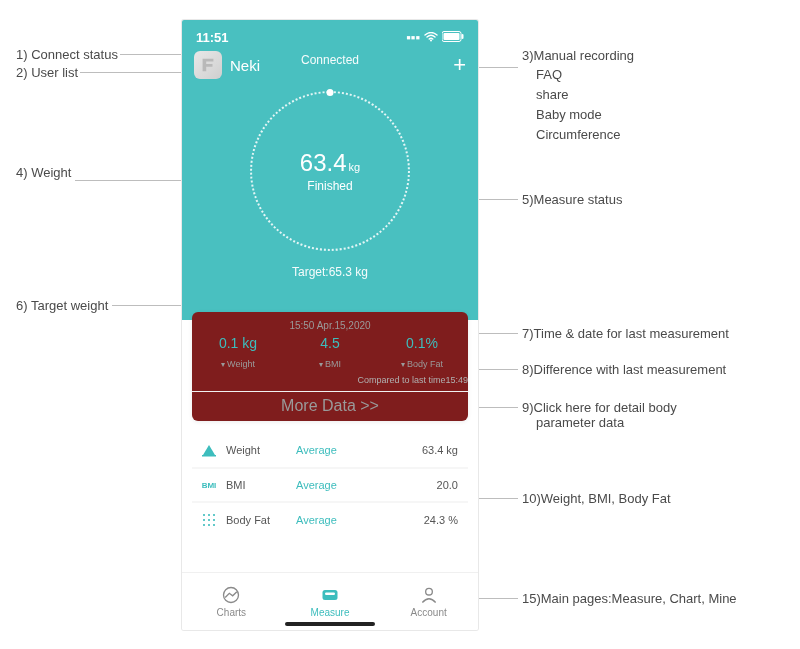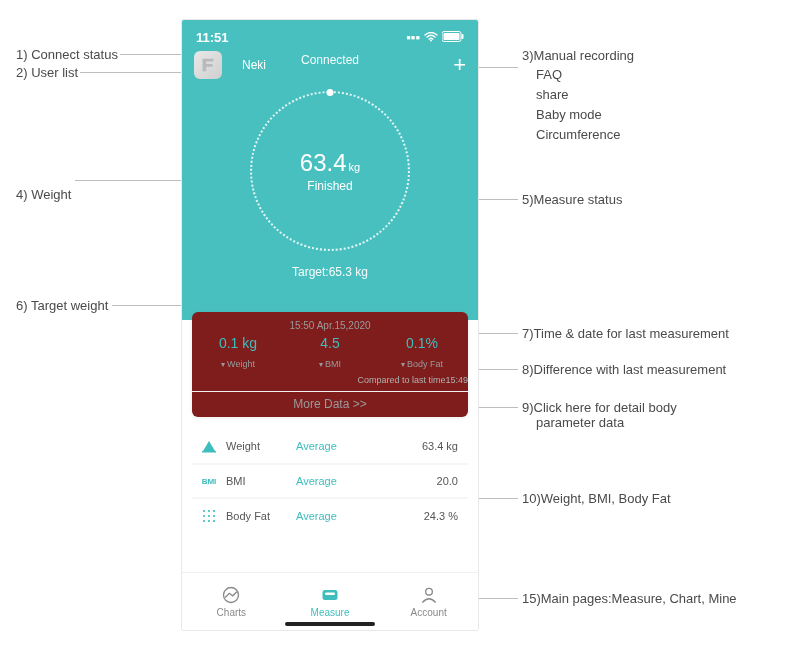--- a/index.html
+++ b/index.html
@@ -45,21 +45,21 @@
     padding: 6px 12px 4px;
     position: relative;
   }
   .avatar {
     width: 28px; height: 28px;
     background: linear-gradient(135deg,#e8e8e8,#cfcfcf);
     border-radius: 6px;
     display: flex; align-items: center; justify-content: center;
     color: #888;
   }
-  .username { margin-left: 20px; font-size: 12px; }
+  .username { margin-left: 8px; font-size: 15px; }
   .connected { position: absolute; left: 50%; transform: translateX(-50%); font-size: 12px; top: 8px; opacity: .95; }
   .plus { margin-left: auto; font-size: 22px; font-weight: 300; line-height: 20px; }
   .dial-wrap {
     display: flex; justify-content: center; margin-top: 8px;
   }
   .dial {
     width: 160px; height: 160px; border-radius: 50%;
     border: 2px dotted rgba(255,255,255,.85);
     display: flex; flex-direction: column;
     align-items: center; justify-content: center;
@@ -82,21 +82,21 @@
     position: relative;
     z-index: 2;
   }
   .card-time { text-align: center; font-size: 10px; color: #9a9a9a; }
   .card-cols { display: flex; margin-top: 4px; }
   .card-col { flex: 1; text-align: center; }
   .card-val { color: #3dbdbd; font-size: 14px; }
   .card-lbl { font-size: 9px; color: #9a9a9a; margin-top: 8px; }
   .tri { display: inline-block; font-size: 8px; color: #9a9a9a; margin-right: 2px; }
   .card-cmp { text-align: right; font-size: 9px; color: #b0b0b0; margin-top: 6px; }
-  .card-more { text-align: center; font-size: 12px; color: #9a9a9a; margin-top: 6px; border-top: 1px solid #f1f1f1; padding-top: 5px; }
+  .card-more { text-align: center; font-size: 16px; color: #9a9a9a; margin-top: 6px; border-top: 1px solid #f1f1f1; padding-top: 5px; }
   .metrics { margin: 12px 10px 0; }
   .metric-row { display: flex; align-items: center; padding: 10px 6px; font-size: 11px; border-bottom: 2px solid #f6f6f6; }
   .metric-row:last-child { border-bottom: none; }
   .metric-icon { width: 22px; color: #3dbdbd; display:flex; justify-content:center; }
   .metric-name { width: 70px; margin-left: 6px; color: #555; }
   .metric-status { color: #3dbdbd; flex: 0 0 70px; }
   .metric-val { margin-left: auto; color: #555; padding-right: 4px; }
   .tabbar {
     position: absolute; bottom: 0; left: 0; right: 0;
     height: 58px; background: #fff;
@@ -111,21 +111,21 @@
   .ann { position:absolute; font-size:13px; color:#4a4a4a; white-space:nowrap; }
   .ann-line { position:absolute; background:#bdbdbd; height:1px; }
   .ann-r { text-align:left; }
   .menu-list { line-height:1.55; font-size:13px; color:#4a4a4a; }
 </style>
 </head>
 <body>
 
 <div class="ann" style="left:16px; top:47px;">1) Connect status</div>
 <div class="ann" style="left:16px; top:65px;">2) User list</div>
-<div class="ann" style="left:16px; top:187px;">4) Weight</div>
+<div class="ann" style="left:16px; top:165px;">4) Weight</div>
 <div class="ann" style="left:16px; top:298px;">6) Target weight</div>
 
 <div class="ann-line" style="left:120px; top:54px; width:118px;"></div>
 <div class="ann-line" style="left:80px; top:72px; width:120px;"></div>
 <div class="ann-line" style="left:75px; top:180px; width:210px;"></div>
 <div class="ann-line" style="left:112px; top:305px; width:180px;"></div>
 
 <div class="ann ann-r" style="left:522px; top:48px;">
   <div>3)Manual recording</div>
   <div class="menu-list" style="margin-left:14px; margin-top:2px;">

